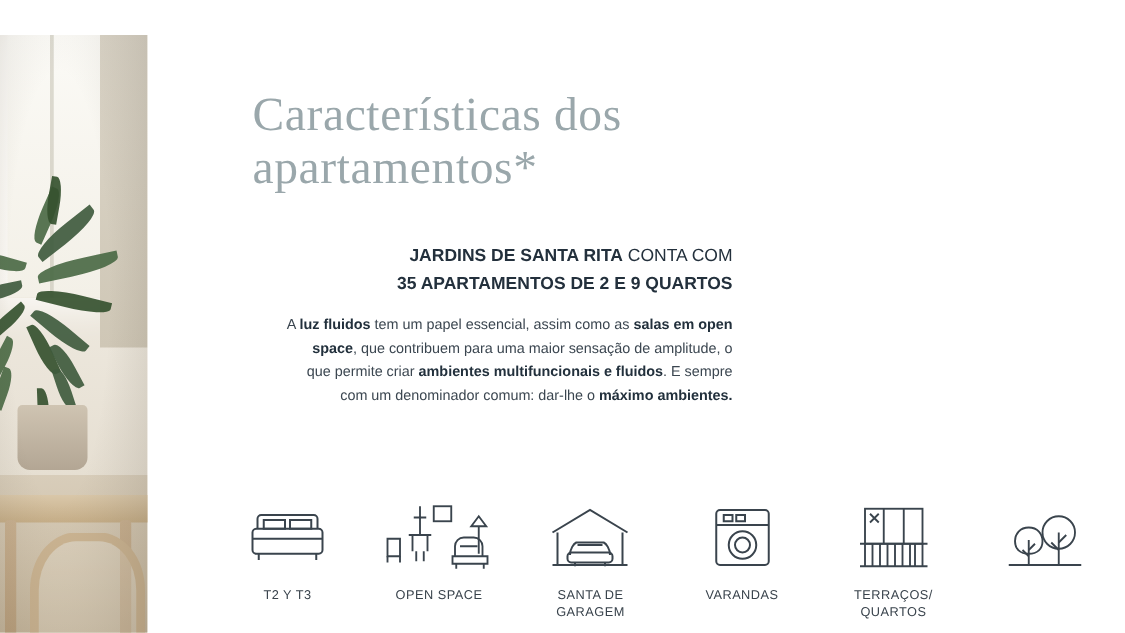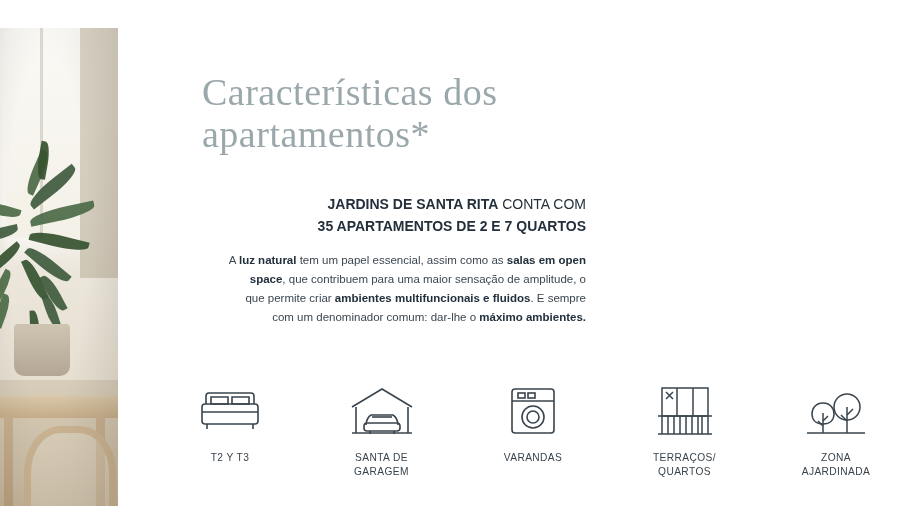--- a/index.html
+++ b/index.html
@@ -160,21 +160,21 @@
     line-height: 1.55;
   }
   .copy .lead .reg { font-weight: normal; }
   .copy .para { color: #3b4650; }
   .copy .para b { color: #22303c; }
 
   
   .amenities {
     position: absolute;
     left: 180px;
-    top: 351px;
+    top: 370px;
     width: 706px;
     display: flex;
     justify-content: space-between;
     align-items: flex-start;
     gap: 16px;
   }
   .amenity {
     width: 100px;
     text-align: center;
   }
@@ -231,41 +231,60 @@
   </div>
 
   <div class="heading">
     <span class="l1">Características dos</span>
     <span class="l2">apartamentos*</span>
   </div>
 
   <div class="copy">
     <div class="lead">
       <span>JARDINS DE SANTA RITA</span><span class="reg"> CONTA COM</span><br>
-      <span>35 APARTAMENTOS DE 2 E 7 QUARTOS</span>
-    </div>
-    <div class="para">A <b>luz natural</b> tem um papel essencial, assim como as <b>salas em open space</b>, que contribuem para uma maior sensação de amplitude, o que permite criar <b>ambientes multifuncionais e fluidos</b>. E sempre com um denominador comum: dar-lhe o <b>máximo ambientes.</b></div>
+      <span>35 APARTAMENTOS DE 2 E 9 QUARTOS</span>
+    </div>
+    <div class="para">A <b>luz fluidos</b> tem um papel essencial, assim como as <b>salas em open space</b>, que contribuem para uma maior sensação de amplitude, o que permite criar <b>ambientes multifuncionais e fluidos</b>. E sempre com um denominador comum: dar-lhe o <b>máximo ambientes.</b></div>
   </div>
 
   <div class="amenities">
 
     <div class="amenity">
       <div class="ic">
         <svg width="66" height="52" viewBox="0 0 66 52" fill="none" stroke="#3a444d" stroke-width="1.6">
           <rect x="5" y="18" width="56" height="20" rx="3"></rect>
           <path d="M9 18v-8a3 3 0 0 1 3-3h42a3 3 0 0 1 3 3v8"></path>
           <path d="M5 26h56"></path>
           <path d="M14 11h17v7H14z"></path>
           <path d="M35 11h17v7H35z"></path>
           <path d="M10 38v5M56 38v5"></path>
         </svg>
       </div>
       <div class="cap">T2 Y T3</div>
     </div>
 
+    <div class="amenity">
+      <div class="ic">
+        <svg width="94" height="60" viewBox="0 0 94 60" fill="none" stroke="#3a444d" stroke-width="1.5">
+          <rect x="43" y="4" width="14" height="12"></rect>
+          <path d="M32 4v9M27 13h10M32 13v14"></path>
+          <path d="M23 27h18"></path>
+          <path d="M26 27v13M38 27v13M29 40v8M35 40v8"></path>
+          <path d="M6 30h10v14H6z"></path>
+          <path d="M6 44v5M16 44v5"></path>
+          <path d="M60 44v-8a7 7 0 0 1 7-7h8a7 7 0 0 1 7 7v8"></path>
+          <path d="M58 44h28v6H58z"></path>
+          <path d="M61 50v4M83 50v4"></path>
+          <path d="M64 36h14"></path>
+          <path d="M73 20l6-8 6 8z"></path>
+          <path d="M79 20v22"></path>
+        </svg>
+      </div>
+      <div class="cap">OPEN SPACE</div>
+    </div>
 
     <div class="amenity">
       <div class="ic">
         <svg width="72" height="58" viewBox="0 0 72 58" fill="none" stroke="#3a444d" stroke-width="1.6">
           <path d="M6 24L36 6l30 18"></path>
           <path d="M10 24v26M62 24v26"></path>
           <path d="M6 50h60"></path>
           <path d="M20 42c0-5 3-9 5-10h22c2 1 5 5 5 10"></path>
           <rect x="18" y="40" width="36" height="8" rx="3"></rect>
           <path d="M24 48v3M48 48v3"></path>
@@ -310,17 +329,16 @@
         <svg width="66" height="58" viewBox="0 0 66 58" fill="none" stroke="#3a444d" stroke-width="1.5">
           <circle cx="44" cy="24" r="13"></circle>
           <path d="M44 24v26"></path>
           <path d="M44 32l6-6M44 38l-6-6"></path>
           <path d="M20 20c7 0 11 5 11 11s-4 10-11 10-11-4-11-10 4-11 11-11z"></path>
           <path d="M20 30v20"></path>
           <path d="M20 38l5-5M20 43l-5-5"></path>
           <path d="M4 50h58"></path>
         </svg>
       </div>
-      <div class="cap">ZONA AJARDINADA</div>
     </div>
 
   </div>
 </div>
 
 </body></html>

